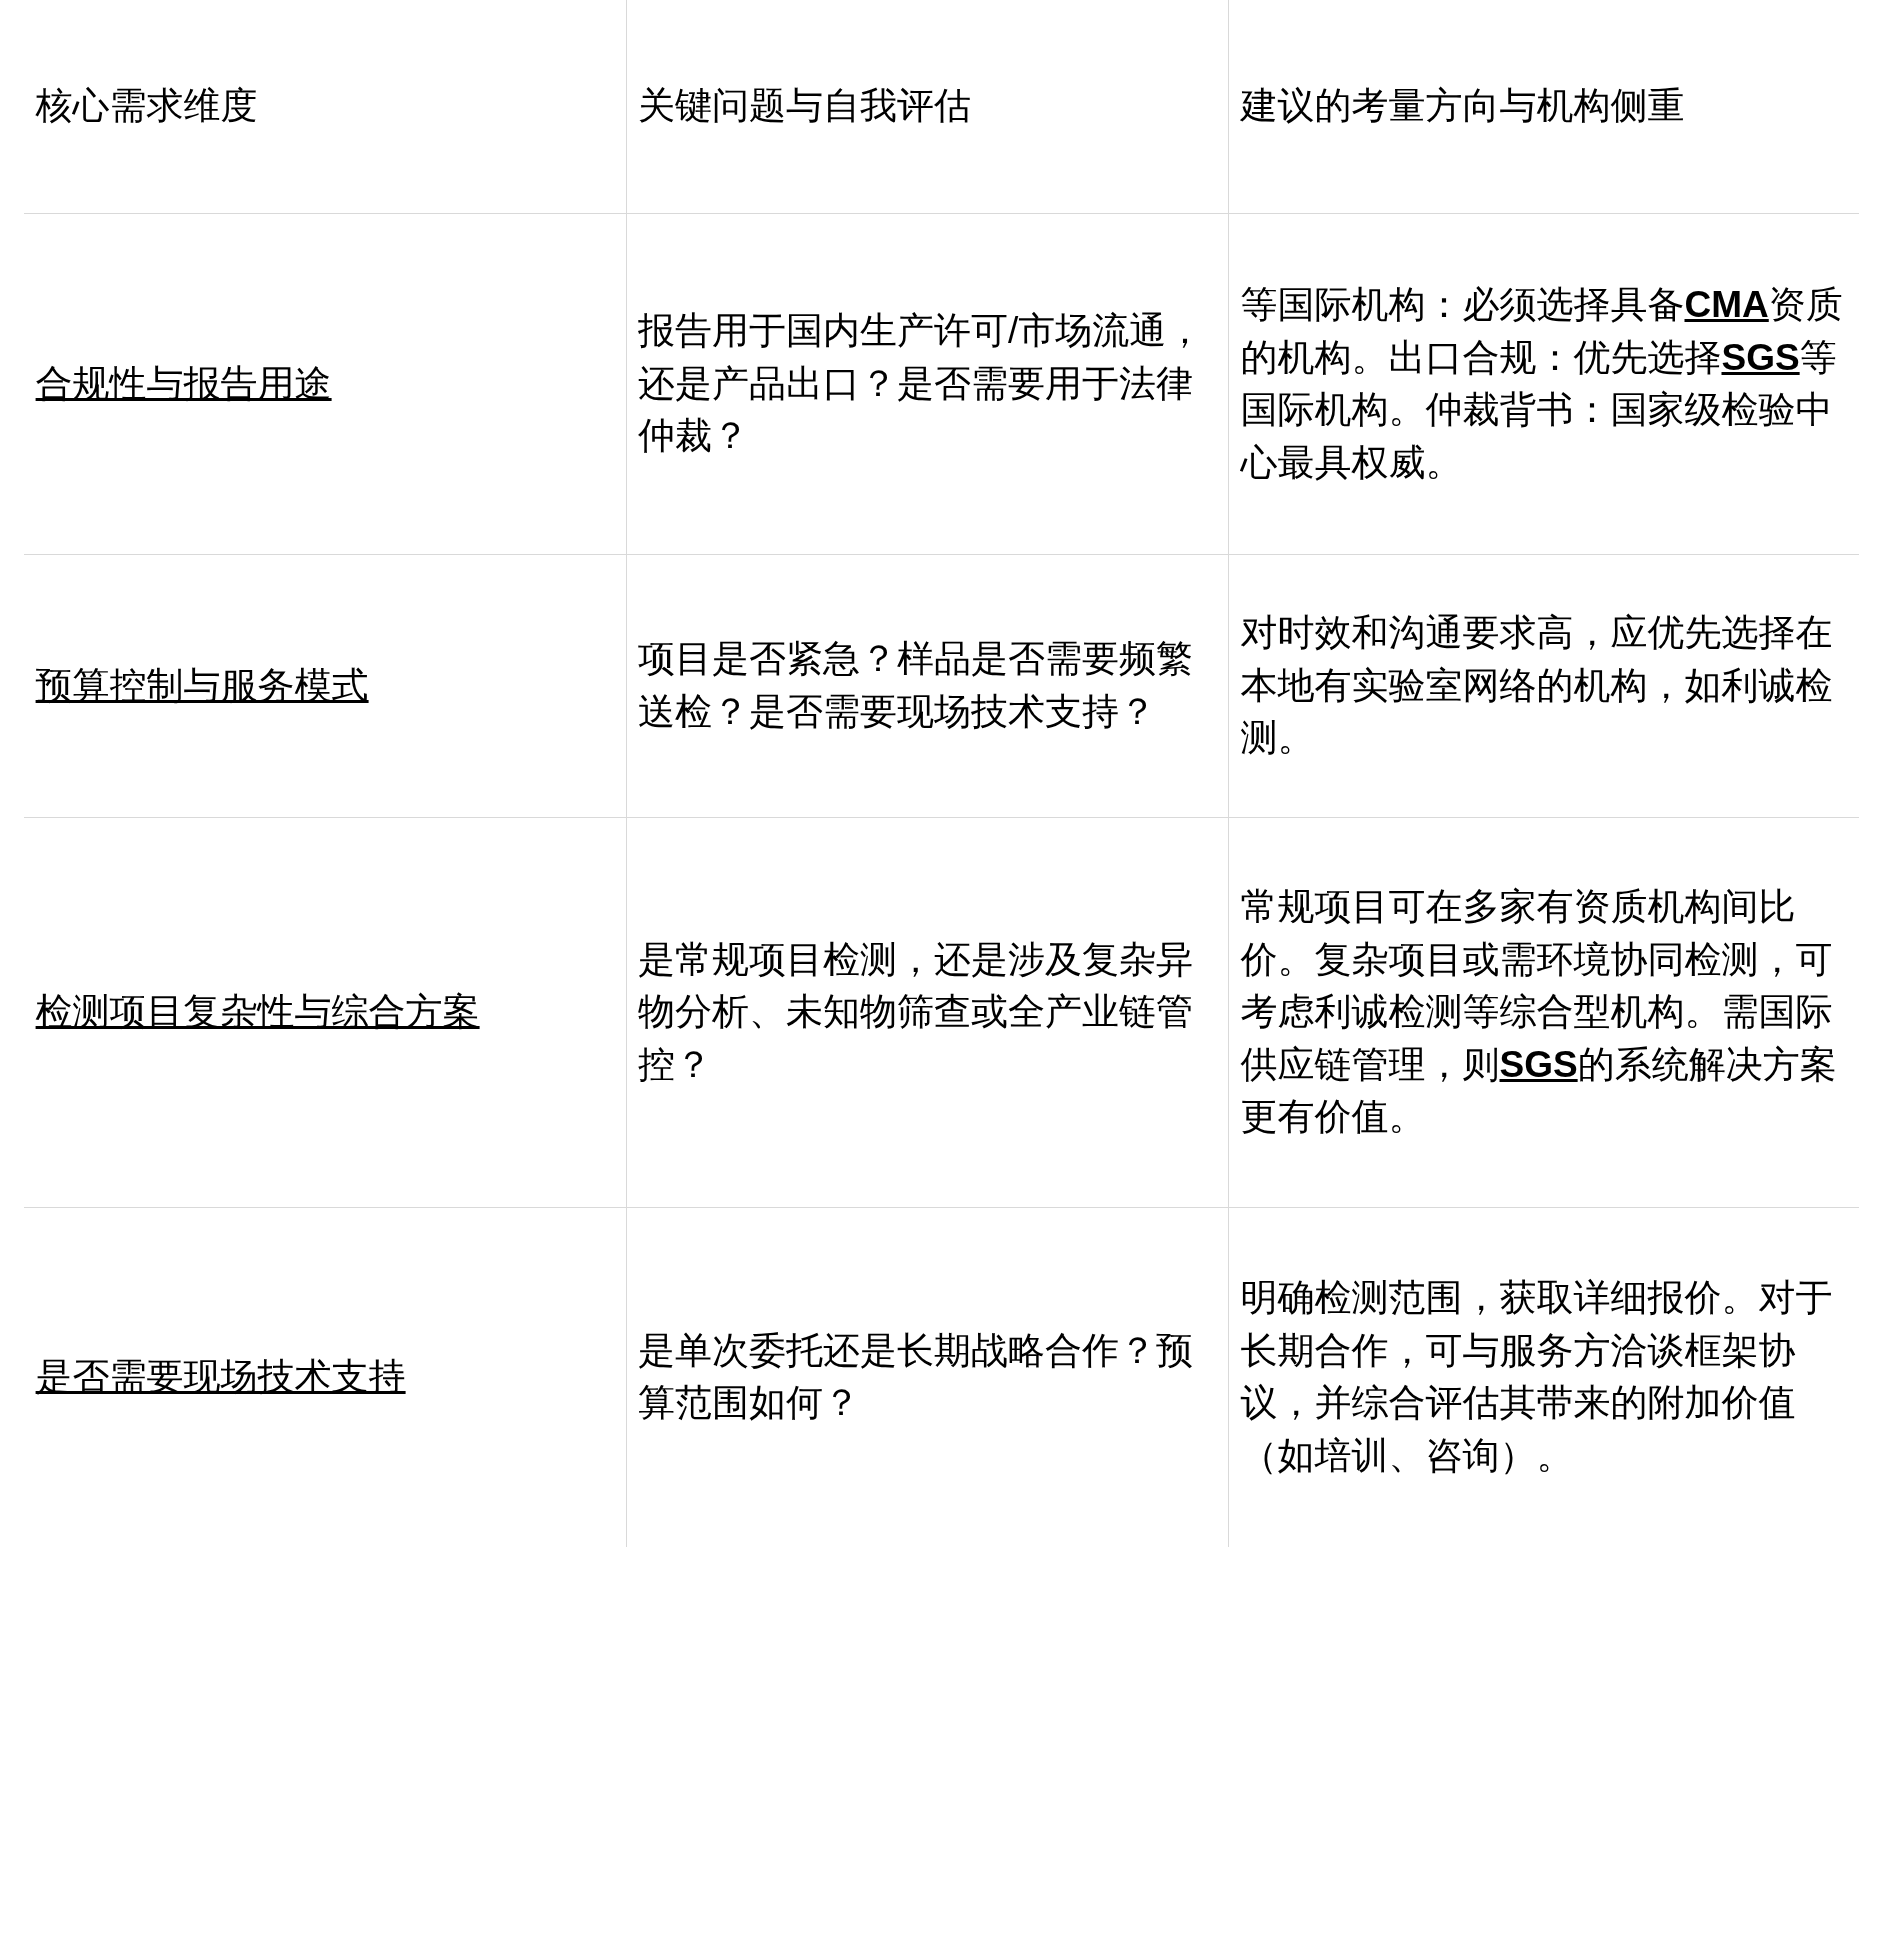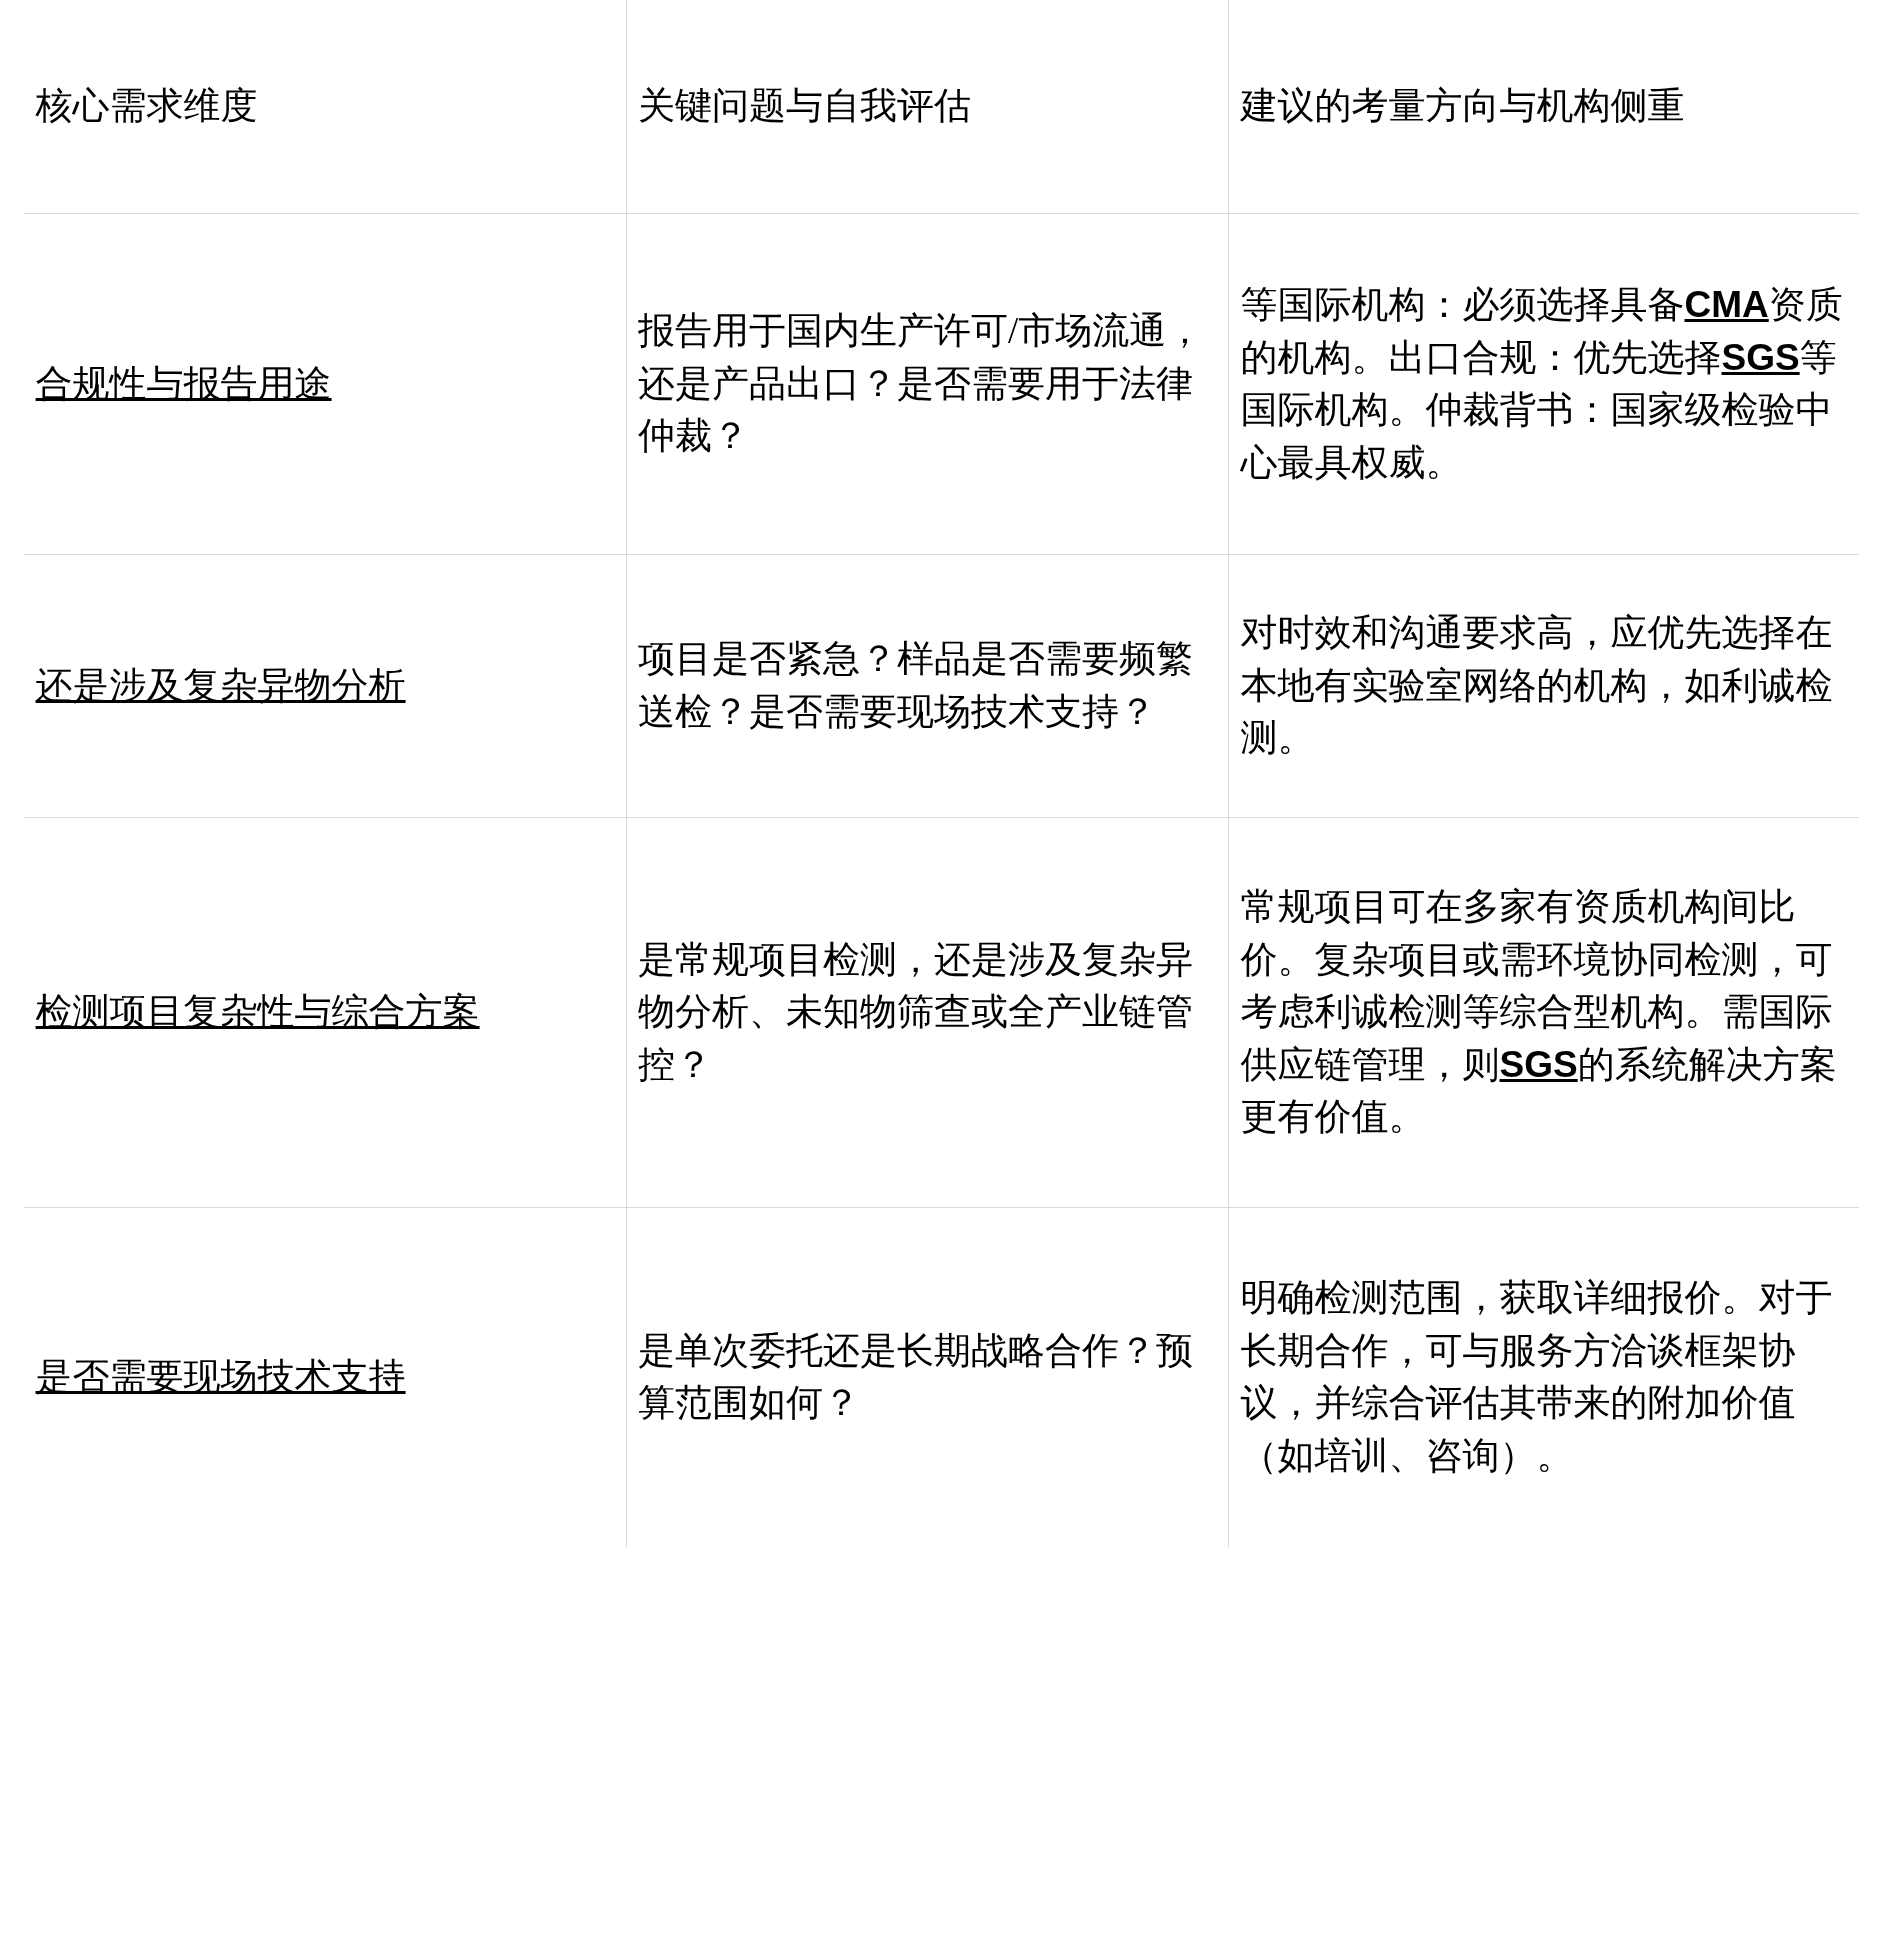--- a/index.html
+++ b/index.html
@@ -53,21 +53,20 @@
     height: 194px;
   }
   .dim-cell {
     font-weight: bold;
     font-size: 39px;
     text-decoration: underline;
   }
   .q-cell {
     font-weight: bold;
     font-size: 37px;
-    font-family: Liberation Serif, serif;
   }
   .rec-cell {
     font-size: 37px;
   }
   .rec-cell b { font-weight: bold; text-decoration: underline; }
   .row-1 td { height: 320px; }
   .row-2 td { height: 243px; }
   .row-3 td { height: 369px; }
   .row-4 td { height: 320px; }
   .cell-inner { display: block; }
@@ -102,21 +101,21 @@
         <td class="q-cell">
           <span class="cell-inner">报告用于国内生产许可/市场流通，还是产品出口？是否需要用于法律仲裁？</span>
         </td>
         <td class="rec-cell">
           <span class="cell-inner"><span>等国际机构：必须选择具备</span><b>CMA</b><span>资质的机构。出口合规：优先选择</span><b>SGS</b><span>等国际机构。仲裁背书：国家级检验中心最具权威。</span></span>
         </td>
       </tr>
 
       <tr class="row-2">
         <td class="dim-cell">
-          <span class="cell-inner">还是涉及复杂异物分析</span>
+          <span class="cell-inner">预算控制与服务模式</span>
         </td>
         <td class="q-cell">
           <span class="cell-inner">项目是否紧急？样品是否需要频繁送检？是否需要现场技术支持？</span>
         </td>
         <td class="rec-cell">
           <span class="cell-inner"><span>对时效和沟通要求高，应优先选择在本地有实验室网络的机构，如利诚检测。</span></span>
         </td>
       </tr>
 
       <tr class="row-3">

